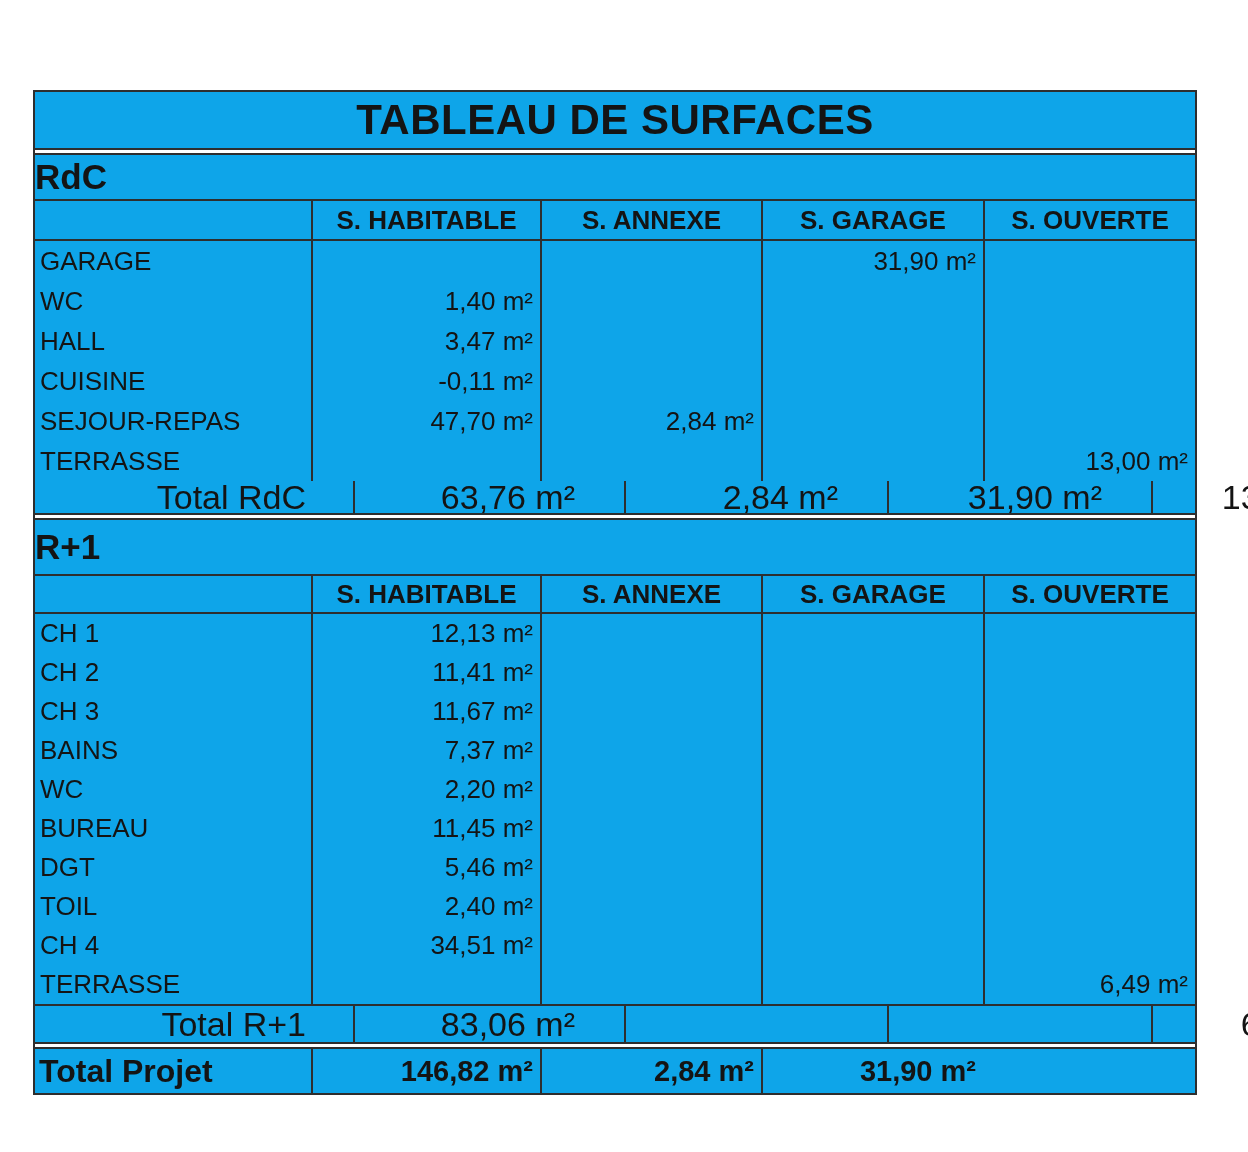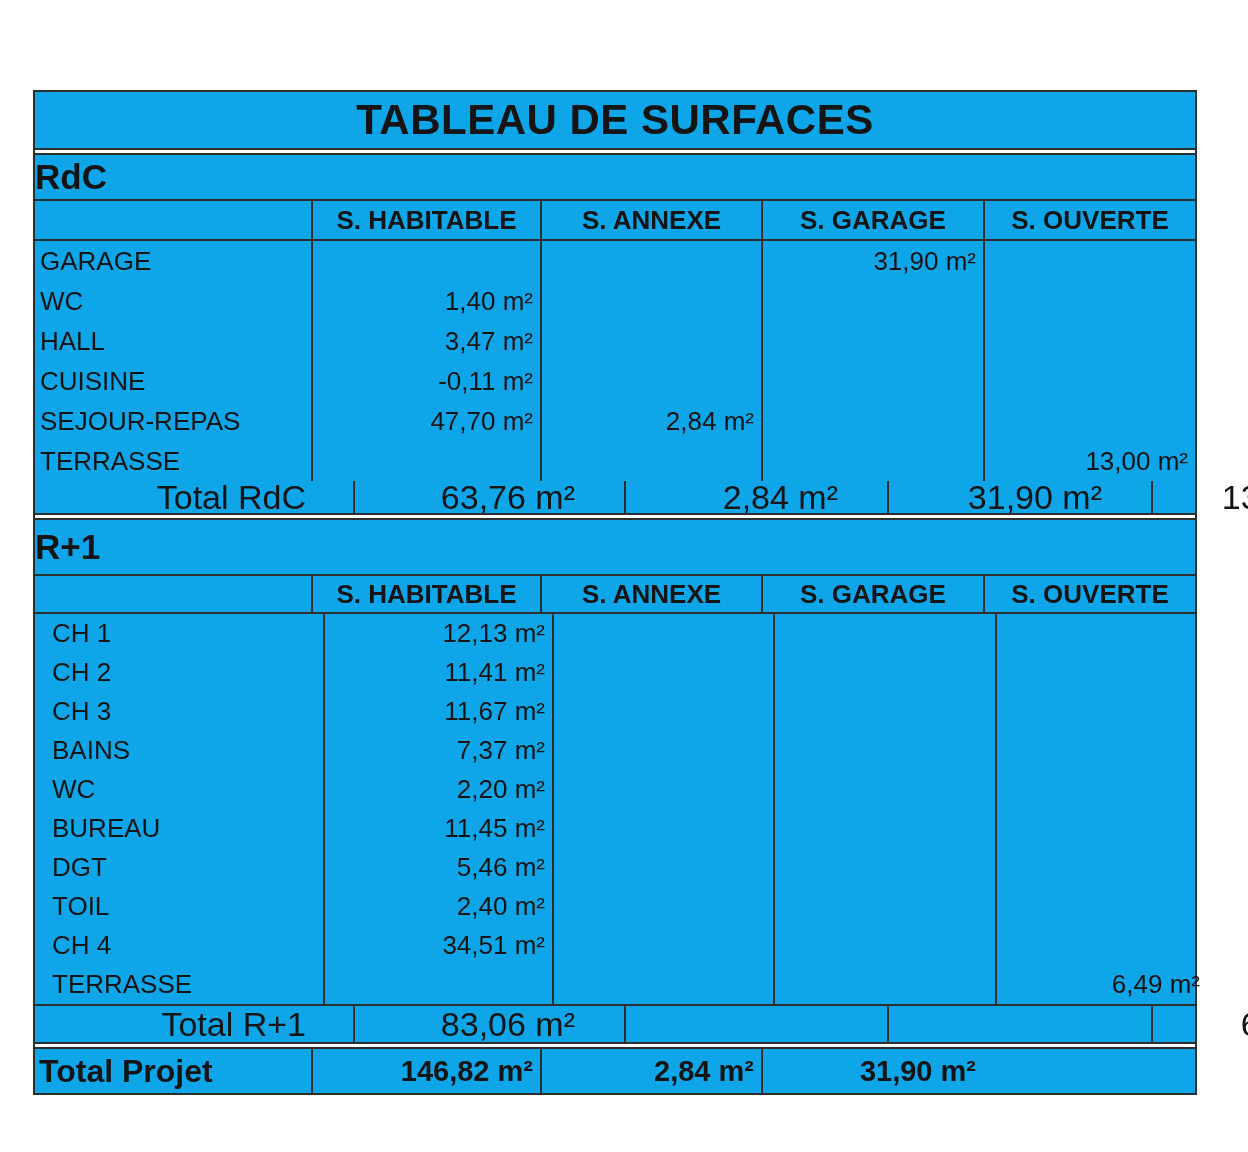--- a/index.html
+++ b/index.html
@@ -26,21 +26,21 @@
     font-weight:bold;font-size:35px;
   }
   .section-row.r1{height:54px;}
   .grid{display:grid;grid-template-columns:276px 229px 221px 222px 212px;}
   .grid > div{box-sizing:border-box;display:flex;align-items:center;overflow:hidden;}
   .grid > div.sep{border-left:2px solid #2e2e2e;}
   .hdr{height:38px;}
   .hdr.h2{height:36px;}
   .hdr > div{justify-content:center;font-weight:bold;font-size:26px;}
   .row{height:40px;font-size:26px;}
-  .row.r1{height:39px;padding-left:12px;}
+  .row.r1{height:39px;}
   .cell-label{justify-content:flex-start;padding-left:5px;}
   .cell-val{justify-content:flex-end;padding-right:7px;}
   .total-row{font-size:34px;gap:42px;}
   .total-row.t-rdc{height:32px;}
   .total-row.t-r1{height:36px;}
   .total-row .cell-label{justify-content:flex-end;padding-right:5px;}
   .grand-row{height:44px;font-weight:bold;}
   .grand-row .cell-label{font-size:32px;padding-left:4px;justify-content:flex-start;}
   .grand-row .cell-val{font-size:29px;}
 </style>

